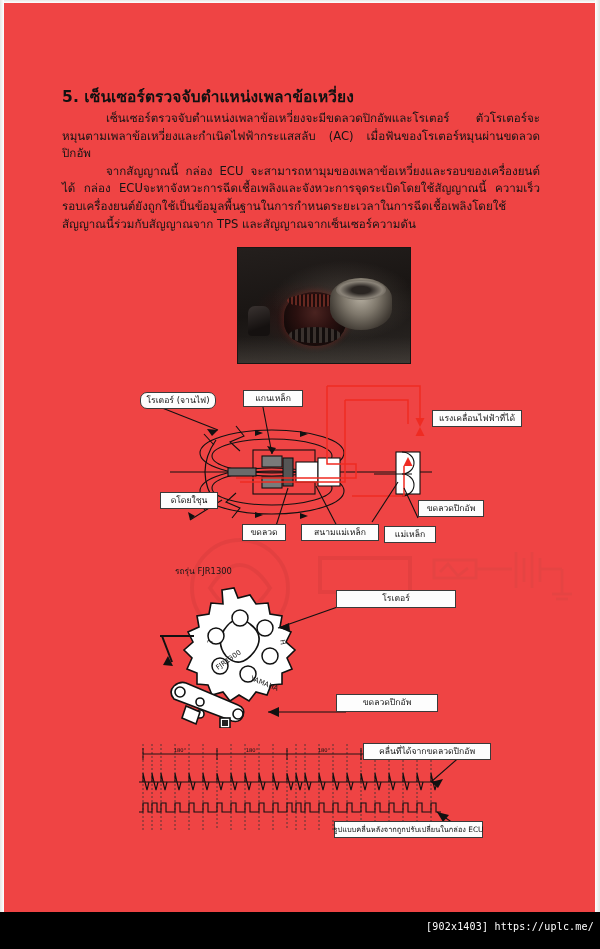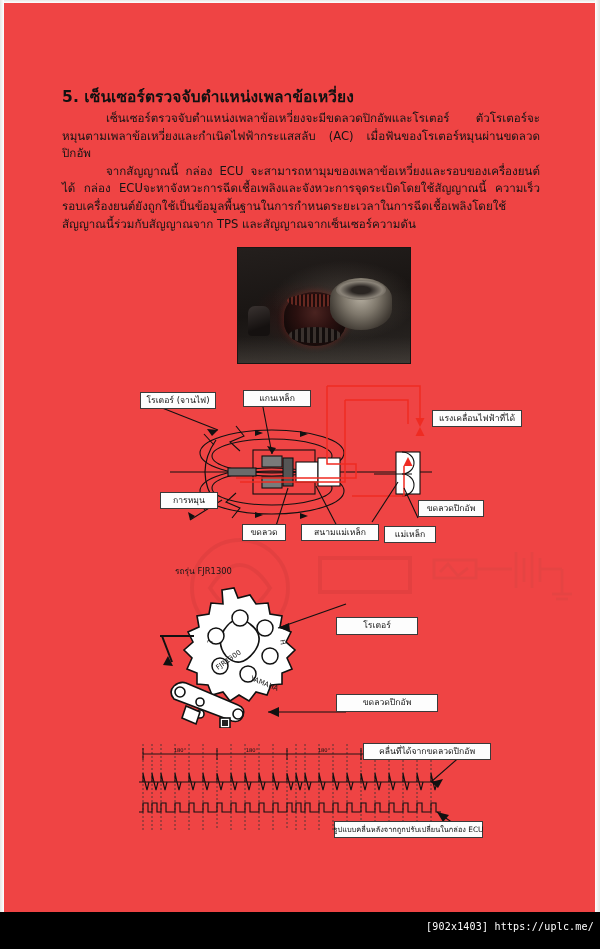--- a/index.html
+++ b/index.html
@@ -274,31 +274,31 @@
         <line x1="338" y1="150" x2="316" y2="108"></line>
         <line x1="372" y1="144" x2="398" y2="104"></line>
         <line x1="418" y1="140" x2="404" y2="110"></line>
         <line x1="374" y1="96" x2="412" y2="96"></line>
       </g>
       <path d="M218 52 l-11 -1 5 7 z" fill="#111"></path>
       <path d="M190 142 l-2 -8 7 4 z" fill="#111"></path>
       <path d="M272 76 l-5 -8 9 2 z" fill="#111"></path>
     </svg>
 
-    <div class="lbl-box" style="left:140px; top:14px; width:76px; height:17px;">
+    <div class="lbl-box" style="left:140px; top:14px; width:76px; height:17px;border-radius:7px;">
       <span>โรเตอร์ (จานไฟ)</span>
     </div>
-    <div class="lbl-box" style="left:243px; top:12px; width:68px; height:17px;">
+    <div class="lbl-box" style="left:243px; top:12px; width:60px; height:17px;">
       <span>แกนเหล็ก</span>
     </div>
     <div class="lbl-box" style="left:432px; top:32px; width:90px; height:17px;">
       <span>แรงเคลื่อนไฟฟ้าที่ได้</span>
     </div>
     <div class="lbl-box" style="left:160px; top:114px; width:58px; height:17px;">
-      <span>การหมุน</span>
+      <span>ดโดยใชุน</span>
     </div>
     <div class="lbl-box" style="left:242px; top:146px; width:44px; height:17px;">
       <span>ขดลวด</span>
     </div>
     <div class="lbl-box" style="left:301px; top:146px; width:78px; height:17px;">
       <span>สนามแม่เหล็ก</span>
     </div>
     <div class="lbl-box" style="left:384px; top:148px; width:52px; height:17px;">
       <span>แม่เหล็ก</span>
     </div>
@@ -354,21 +354,21 @@
       <rect x="72" y="142" width="6" height="6" fill="#222" stroke="none"></rect>
 
       <g fill="none" stroke="#111" stroke-width="1.2">
         <line x1="128" y1="50" x2="196" y2="26"></line>
         <line x1="118" y1="134" x2="196" y2="134"></line>
       </g>
       <path d="M128 50 l11 -5 l1 8 z" fill="#111"></path>
       <path d="M118 134 l11 -5 l0 10 z" fill="#111"></path>
     </svg>
 
-    <div class="lbl-box" style="left:336px; top:212px; width:82px; height:18px;margin-top:27px;">
+    <div class="lbl-box" style="left:336px; top:212px; width:120px; height:18px;">
       <span>โรเตอร์</span>
     </div>
     <div class="lbl-box" style="left:336px; top:316px; width:102px; height:18px;">
       <span>ขดลวดปิกอัพ</span>
     </div>
 
     <svg class="dgm" style="position:absolute; left:125px; top:360px;" width="390" height="110" viewBox="0 0 390 110">
 
       <g stroke="#333" stroke-width="0.8" stroke-dasharray="2 2">
         <line x1="18" y1="6" x2="18" y2="92"></line>

